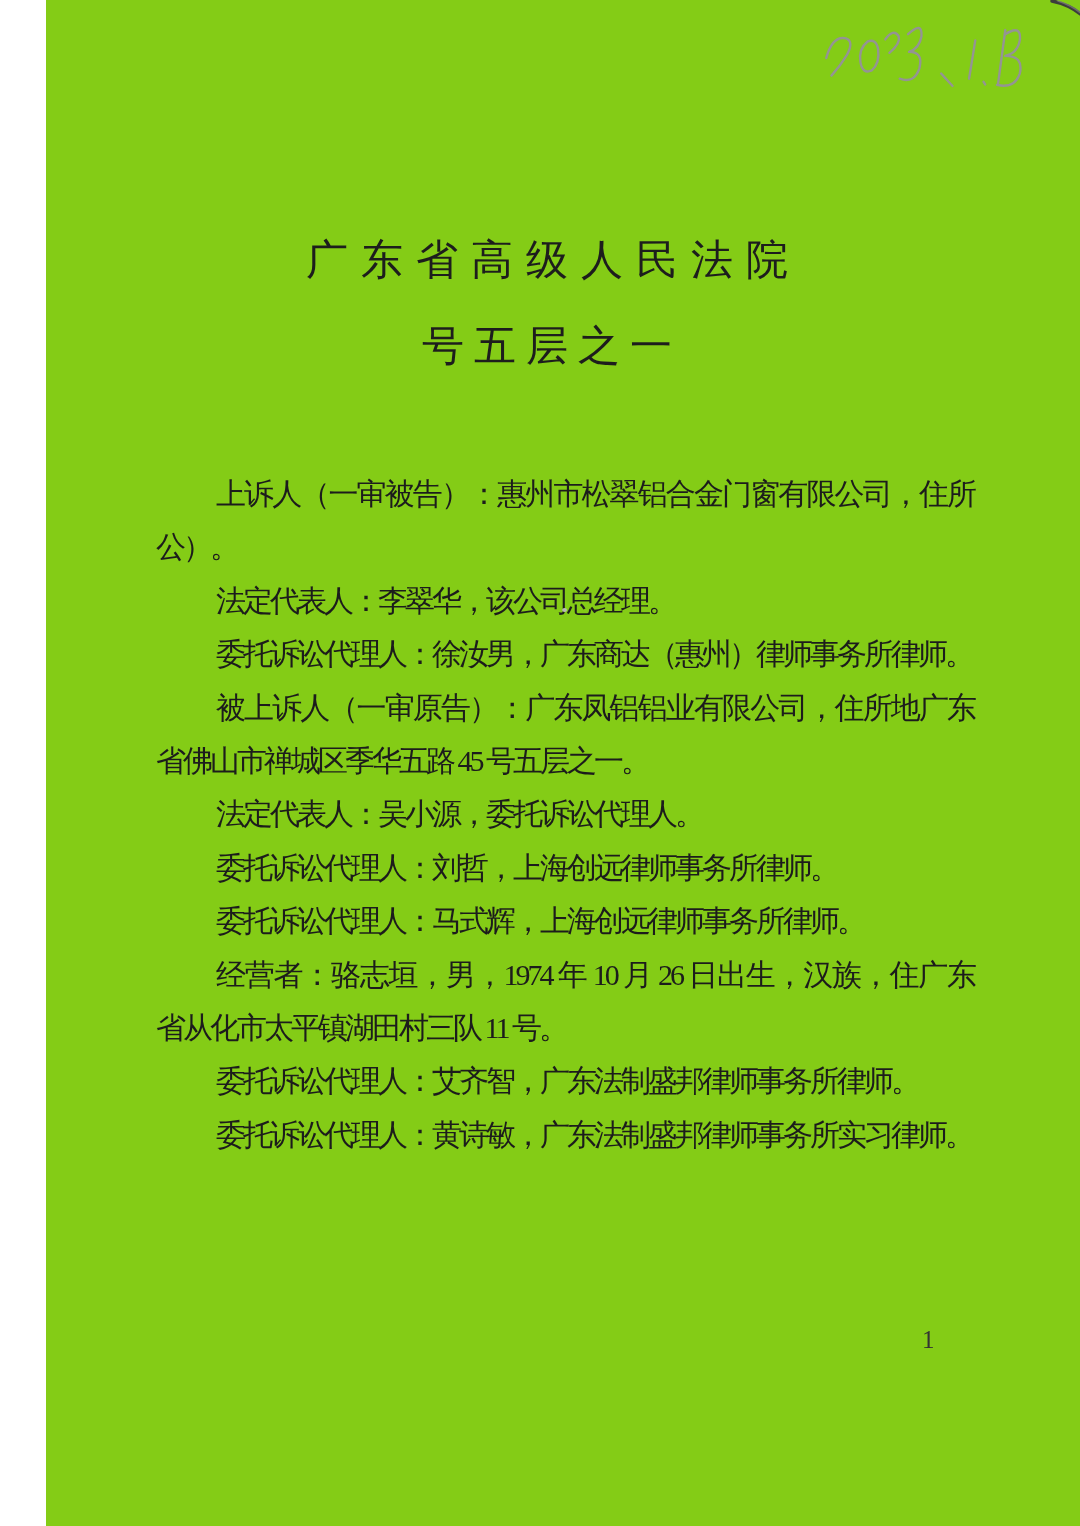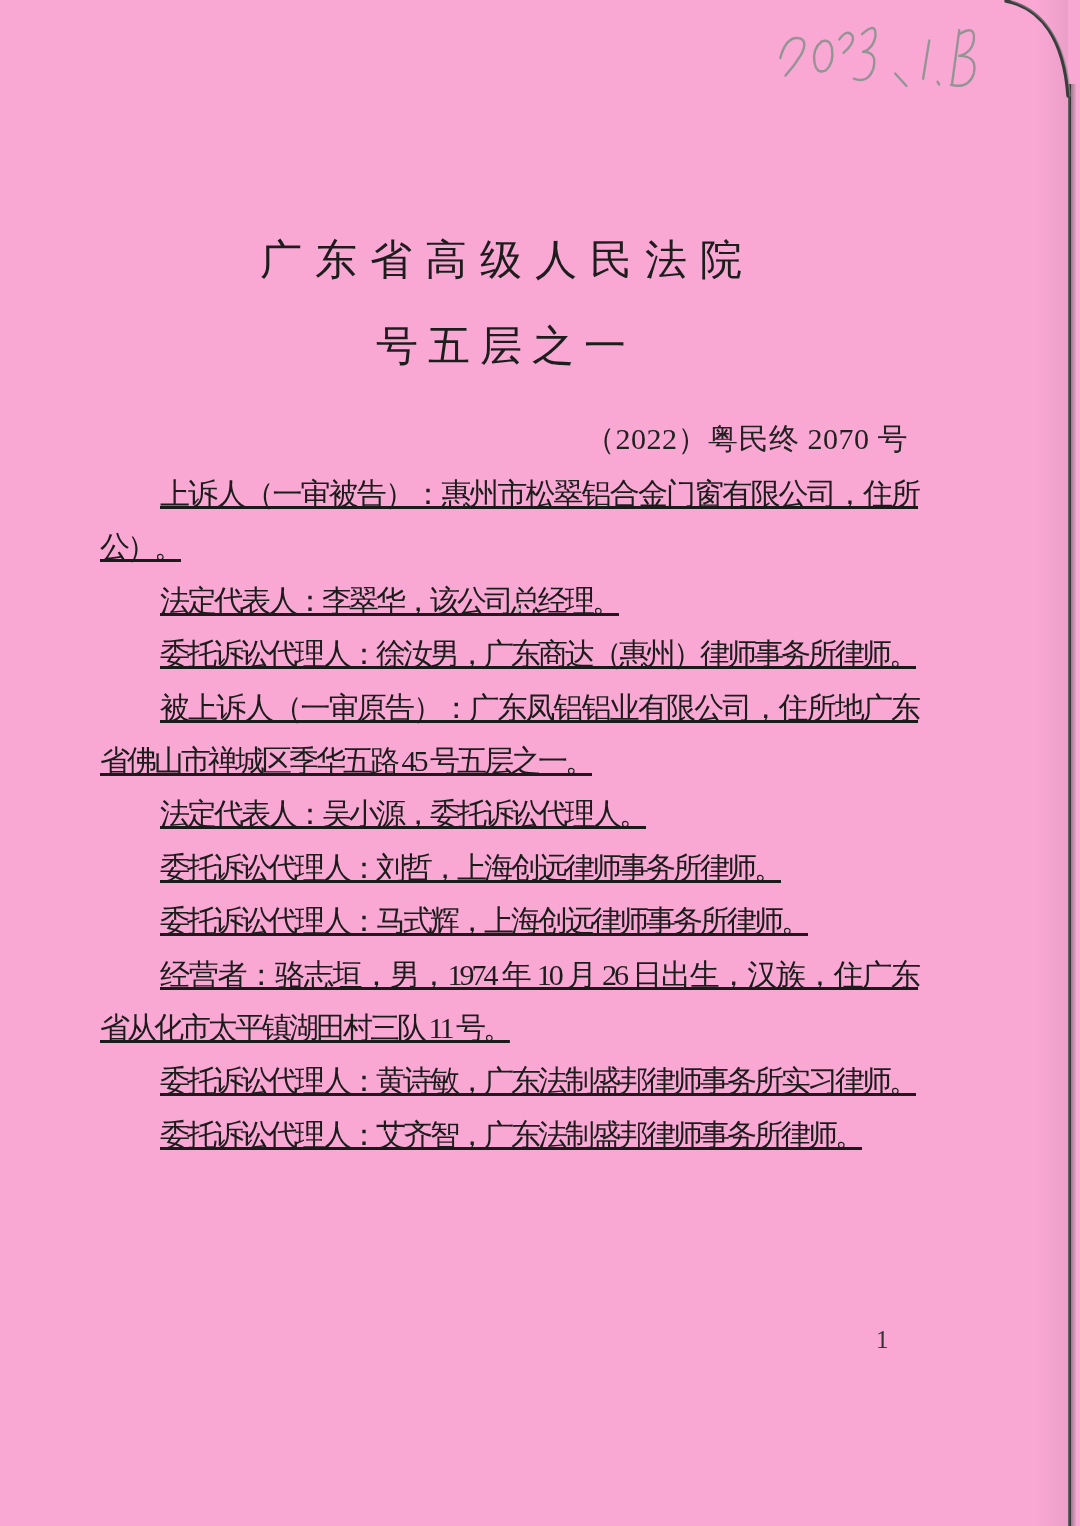--- a/index.html
+++ b/index.html
@@ -5,21 +5,22 @@
   html, body { margin: 0; padding: 0; }
   body {
     width: 1080px; height: 1526px;
     background: #ffffff;
     font-family: "Liberation Serif", "DejaVu Serif", serif;
     position: relative;
     overflow: hidden;
   }
   .page {
     position: absolute; inset: 0;
-    background: #f9a8d4;
+    background: #84cc16;
+    margin-left: 46px;
   }
   .content {
     position: absolute;
     left: 92px; top: 0;
     width: 818px; height: 100%;
     color: #1b1b1b;
   }
   .court-title {
     position: absolute; top: 232px; left: 0; width: 100%;
     text-align: center;
@@ -41,23 +42,22 @@
     white-space: nowrap;
   }
   .case-number {
     position: absolute; top: 419px; right: 2px;
     font-size: 30px;
     letter-spacing: 0.5px;
     color: #222;
     white-space: nowrap;
   }
   .body-text {
-    position: absolute; top: 467px; left: 8px;
+    position: absolute; top: 467px; left: 18px;
     width: 818px;
-    text-decoration: underline;
   }
   .line {
     font-size: 30px;
     line-height: 53.4px;
     letter-spacing: -3px;
     color: #1c1c1c;
     white-space: nowrap;
   }
   .line.indent { text-indent: 60px; }
   .line.full {
@@ -124,35 +124,34 @@
       <path d="M 160,63 L 161.5,65.5"></path>
 
       <path d="M 181,13 L 174,65"></path>
       <path d="M 181,17 Q 197,7 195,23 Q 193,35 181,38 Q 199,38 195,55 Q 190,70 173,66"></path>
     </svg>
   </div>
 
   <div class="content">
     <div class="court-title">广东省高级人民法院</div>
     <div class="doc-type">号五层之一</div>
-    <div class="case-number">（2022）粤民终 2070 号</div>
     <div class="body-text">
         <div class="line indent full">上诉人（一审被告）：惠州市松翠铝合金门窗有限公司，住所</div>
         <div class="line">公）。</div>
         <div class="line indent">法定代表人：李翠华，该公司总经理。</div>
         <div class="line indent">委托诉讼代理人：徐汝男，广东商达（惠州）律师事务所律师。</div>
         <div class="line indent full">被上诉人（一审原告）：广东凤铝铝业有限公司，住所地广东</div>
         <div class="line">省佛山市禅城区季华五路 45 号五层之一。</div>
         <div class="line indent">法定代表人：吴小源，委托诉讼代理人。</div>
         <div class="line indent">委托诉讼代理人：刘哲，上海创远律师事务所律师。</div>
         <div class="line indent">委托诉讼代理人：马式辉，上海创远律师事务所律师。</div>
         <div class="line indent full">经营者：骆志垣，男，1974 年 10 月 26 日出生，汉族，住广东</div>
         <div class="line">省从化市太平镇湖田村三队 11 号。</div>
+        <div class="line indent">委托诉讼代理人：艾齐智，广东法制盛邦律师事务所律师。</div>
         <div class="line indent">委托诉讼代理人：黄诗敏，广东法制盛邦律师事务所实习律师。</div>
-        <div class="line indent">委托诉讼代理人：艾齐智，广东法制盛邦律师事务所律师。</div>
       </div>
   </div>
 
   <div class="page-number">1</div>
 
   <div class="edge-shade"></div>
   <div class="edge-line"></div>
   <div class="edge-line-soft"></div>
   <svg class="corner-curl" viewBox="0 0 80 98" fill="none" stroke-linecap="round">
     <path d="M 8,1 C 44,8 66,40 70,96" stroke="#3c3c3c" stroke-width="3.4"></path>

